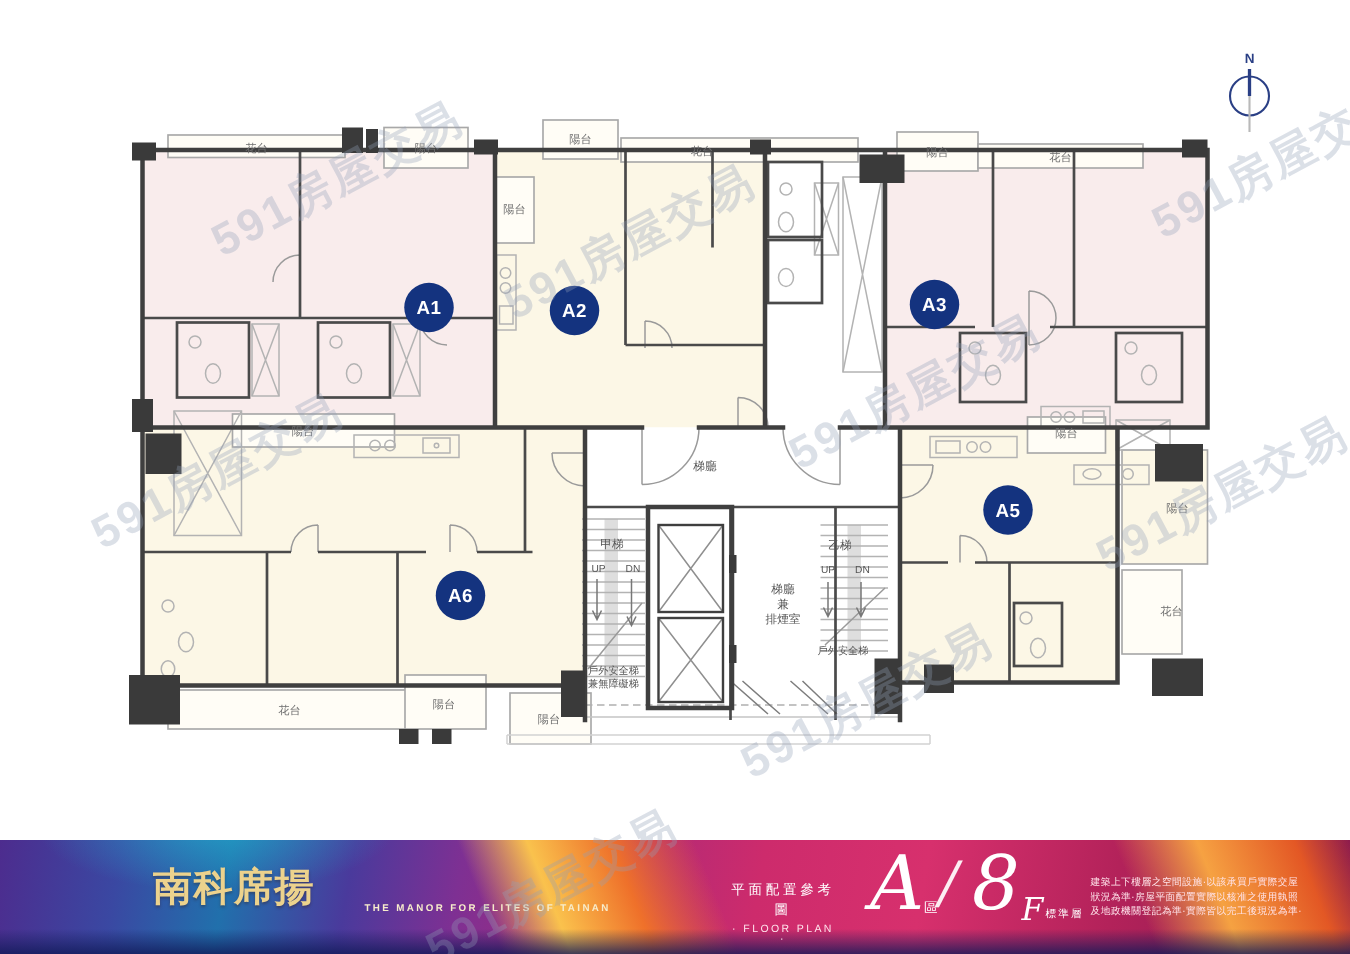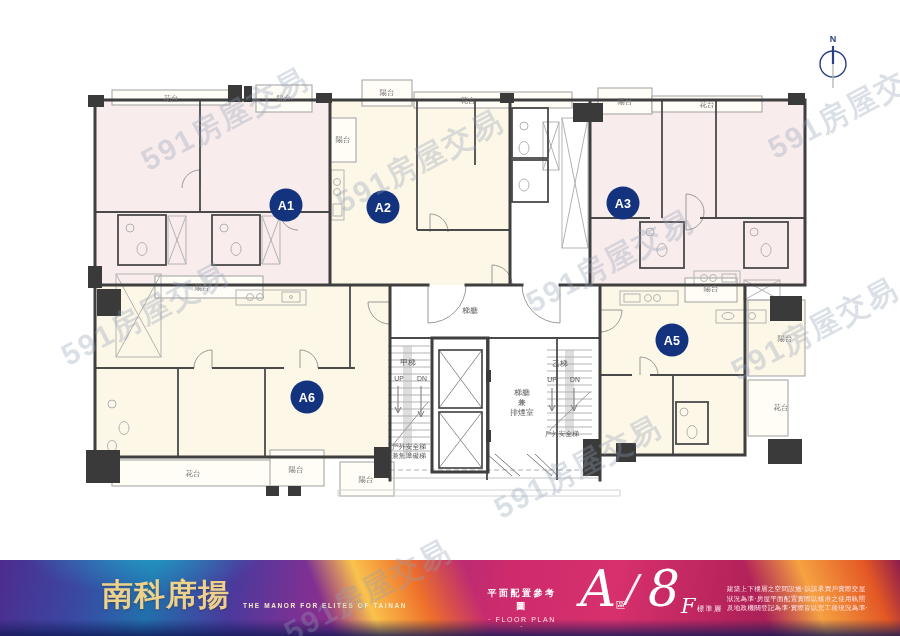--- a/index.html
+++ b/index.html
@@ -18,26 +18,26 @@
       letter-spacing:2px;white-space:nowrap;transform:translate(-50%,-50%) rotate(-28deg);}
   
   .banner{position:absolute;left:0;top:560px;width:900px;height:76px;overflow:hidden;z-index:10;
     background:
       linear-gradient(to top, rgba(16,26,88,.80) 0%, rgba(16,26,88,0) 22%),
       linear-gradient(68deg, rgba(0,0,0,0) 36%, rgba(255,202,74,.95) 41%, rgba(242,116,38,.95) 47%, rgba(0,0,0,0) 53%),
       linear-gradient(68deg, rgba(0,0,0,0) 83%, rgba(255,176,64,.90) 89%, rgba(236,94,32,.90) 96%, rgba(0,0,0,0) 100%),
       radial-gradient(170px 60px at 16% -10%, rgba(36,188,214,.55), rgba(36,188,214,0) 70%),
       linear-gradient(100deg,#4d2c8e 0%,#3a48a2 9%,#2170ac 17%,#4a3a9c 26%,#7e3093 34%,#aa2a79 45%,#cd2b6c 56%,#d7306d 68%,#b3225a 82%,#981d52 92%,#8a1b4c 100%);}
   .b-title{position:absolute;left:102px;top:574px;font-family:"Liberation Serif",serif;
-    font-size:31px;font-weight:bold;color:#ecd28d;letter-spacing:1px;z-index:11;
+    font-size:26px;font-weight:bold;color:#ecd28d;letter-spacing:1px;z-index:11;
     text-shadow:0 1px 2px rgba(60,20,0,.35);}
   .b-sub{position:absolute;left:243px;top:602px;font-size:6.5px;letter-spacing:1.6px;
     color:#f7eccb;font-weight:bold;z-index:11;}
   .b-plan{position:absolute;left:486px;top:587px;width:72px;text-align:center;color:#fff;z-index:11;}
-  .b-plan-zh{font-size:9px;font-weight:bold;letter-spacing:2.5px;}
+  .b-plan-zh{font-size:9px;font-weight:normal;letter-spacing:2.5px;}
   .b-plan-en{font-size:7px;letter-spacing:1.6px;margin-top:3px;color:#ffe2ec;}
   .b-zone-letter,.b-floor-number{position:absolute;top:561px;font-family:"DejaVu Serif",serif;
     font-style:italic;font-size:50px;color:#fff;line-height:56px;z-index:11;}
   .b-zone-letter{left:580px;}
   .b-zone-suffix{position:absolute;left:616px;top:599px;font-size:9px;color:#fff;z-index:11;}
   .b-slash{position:absolute;left:626px;top:566px;font-size:38px;font-style:italic;
     color:rgba(255,255,255,.92);font-family:"DejaVu Serif",serif;z-index:11;}
   .b-floor-number{left:648px;}
   .b-floor-letter{position:absolute;left:681px;top:594px;font-family:"DejaVu Serif",serif;
     font-style:italic;font-size:21px;color:#fff;z-index:11;}

